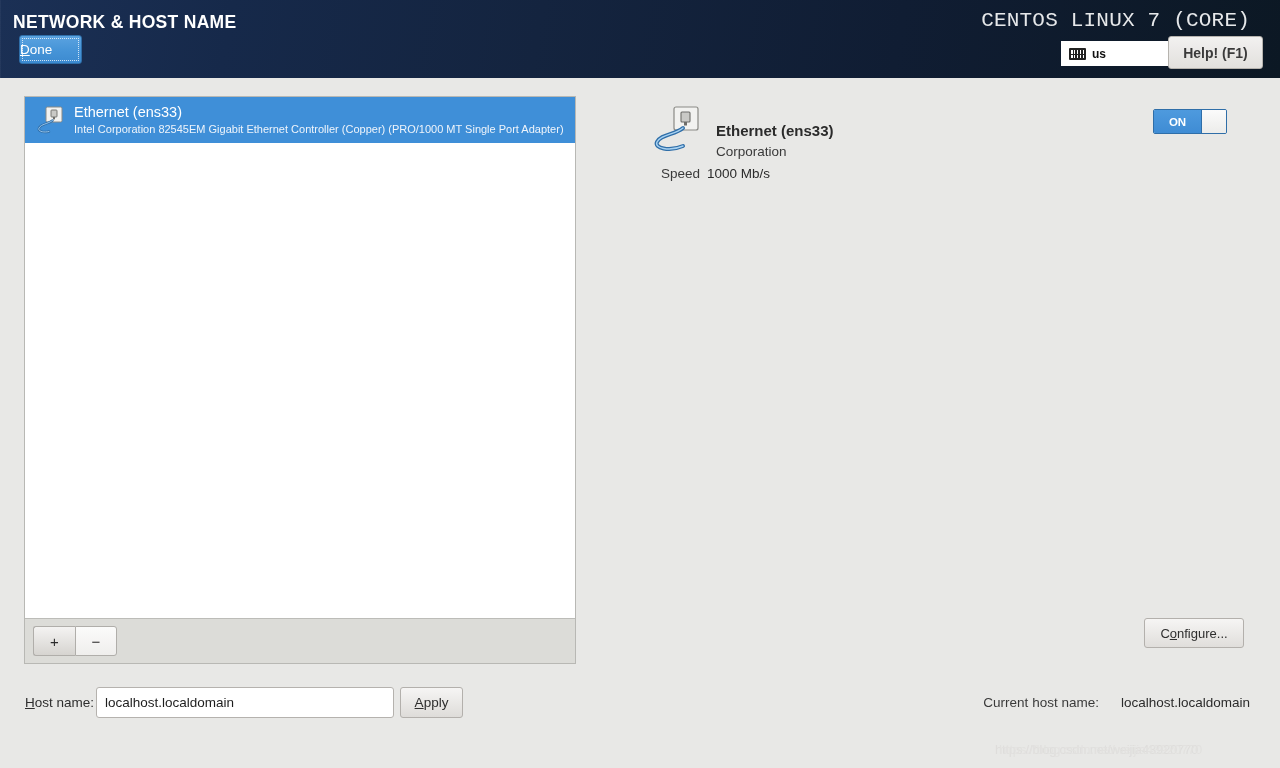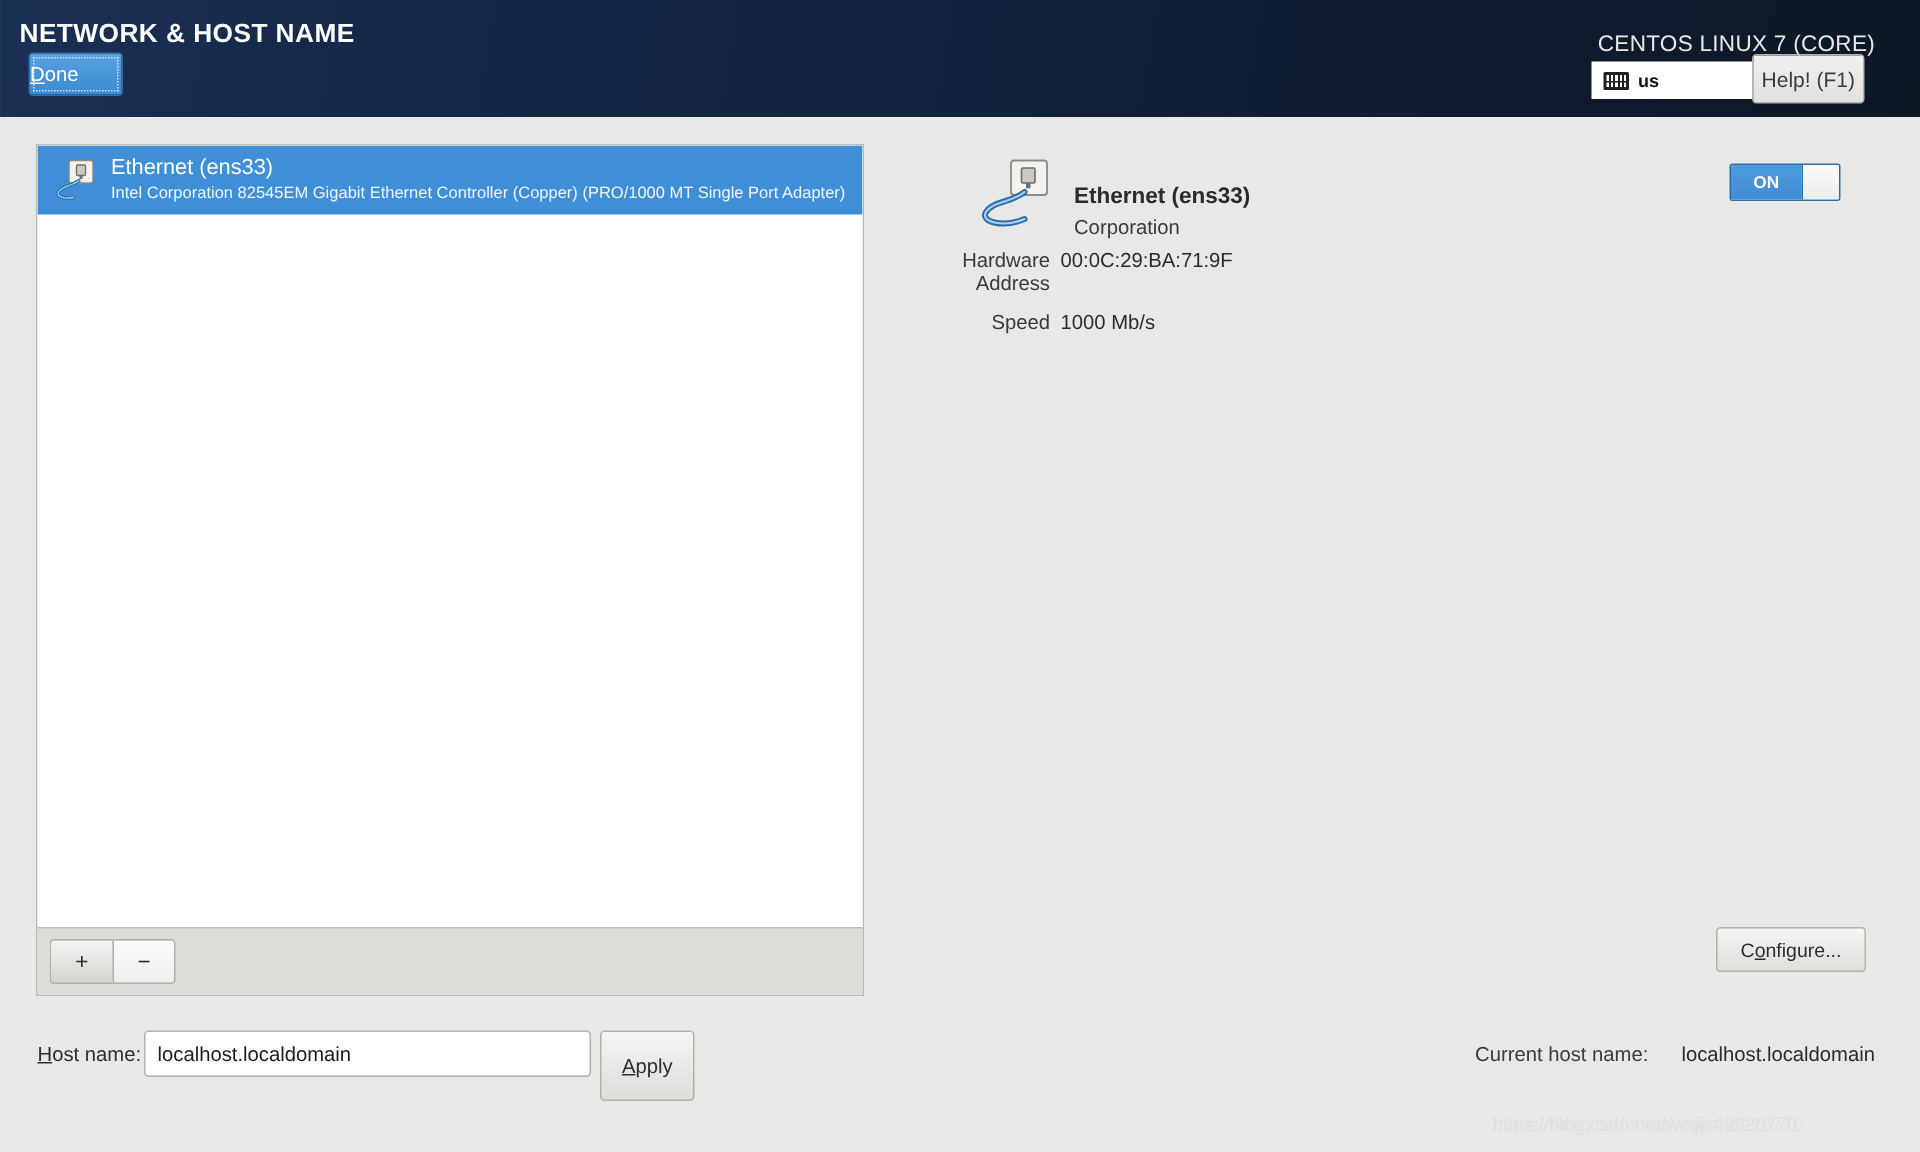--- a/index.html
+++ b/index.html
@@ -59,24 +59,25 @@
   .done-button .focus-ring {
     position: absolute;
     left: 2px; top: 2px; right: 2px; bottom: 2px;
     border: 1px dotted rgba(255,255,255,0.75);
   }
   .done-label { position: relative; }
   .mn { text-decoration: underline; }
 
   .product-name {
     position: absolute;
-    right: 30px; top: 21px;
-    font-size: 15px;
+    right: 30px; top: 9px;
+    font-size: 21px;
     color: #e6e8ea;
     letter-spacing: 0.2px;
+    font-family: Liberation Mono, monospace;
   }
 
   .kbd-indicator {
     position: absolute;
     left: 1061px; top: 41px;
     width: 108px; height: 25px;
     background: #ffffff;
     display: flex;
     align-items: center;
     padding-left: 8px;
@@ -105,30 +106,31 @@
     background: repeating-linear-gradient(90deg, #fff 0 1.5px, #222 1.5px 3px);
   }
   .kbd-label {
     font-size: 12px;
     font-weight: bold;
     color: #111;
   }
   .help-button {
     position: absolute;
     left: 1168px; top: 36px;
-    width: 75px; height: 33px;
+    width: 95px; height: 33px;
     background: linear-gradient(180deg, #f2f1f0 0%, #e2e0dd 100%);
     border: 1px solid #b6b3ae;
     border-radius: 3px;
     font-size: 14px;
     color: #3b3b3b;
     display: flex;
     align-items: center;
     justify-content: center;
     cursor: pointer;
+    font-weight: bold;
   }
 
   
   .device-panel {
     position: absolute;
     left: 24px; top: 96px;
     width: 552px; height: 568px;
     background: #ffffff;
     border: 1px solid #b8b8b4;
   }
@@ -299,21 +301,21 @@
     border: 1px solid #b5b2ae;
     border-radius: 3px;
     font-family: "Liberation Sans", sans-serif;
     font-size: 13.5px;
     color: #1d1d1d;
     padding: 0 8px;
   }
   .apply-button {
     position: absolute;
     left: 400px; top: 687px;
-    width: 63px; height: 47px;
+    width: 63px; height: 31px;
     background: linear-gradient(180deg, #f6f5f4 0%, #dedcd9 100%);
     border: 1px solid #b3b0ac;
     border-radius: 3px;
     font-size: 13.5px;
     color: #2e2e2e;
     display: flex;
     align-items: center;
     justify-content: center;
     cursor: pointer;
   }
@@ -417,24 +419,20 @@
     </span>
   </div>
 
   <div class="toggle">
     <span class="toggle-on">ON</span>
     <span class="toggle-knob"></span>
   </div>
 
   <div class="info-grid">
     <div class="info-row">
-      <span class="info-label">Hardware Address</span>
-      <span class="info-value">00:0C:29:BA:71:9F</span>
-    </div>
-    <div class="info-row">
       <span class="info-label">Speed</span>
       <span class="info-value">1000 Mb/s</span>
     </div>
   </div>
 
   <div class="configure-button">
     <span>C<span class="mn">o</span>nfigure...</span>
   </div>
 </div>
 

